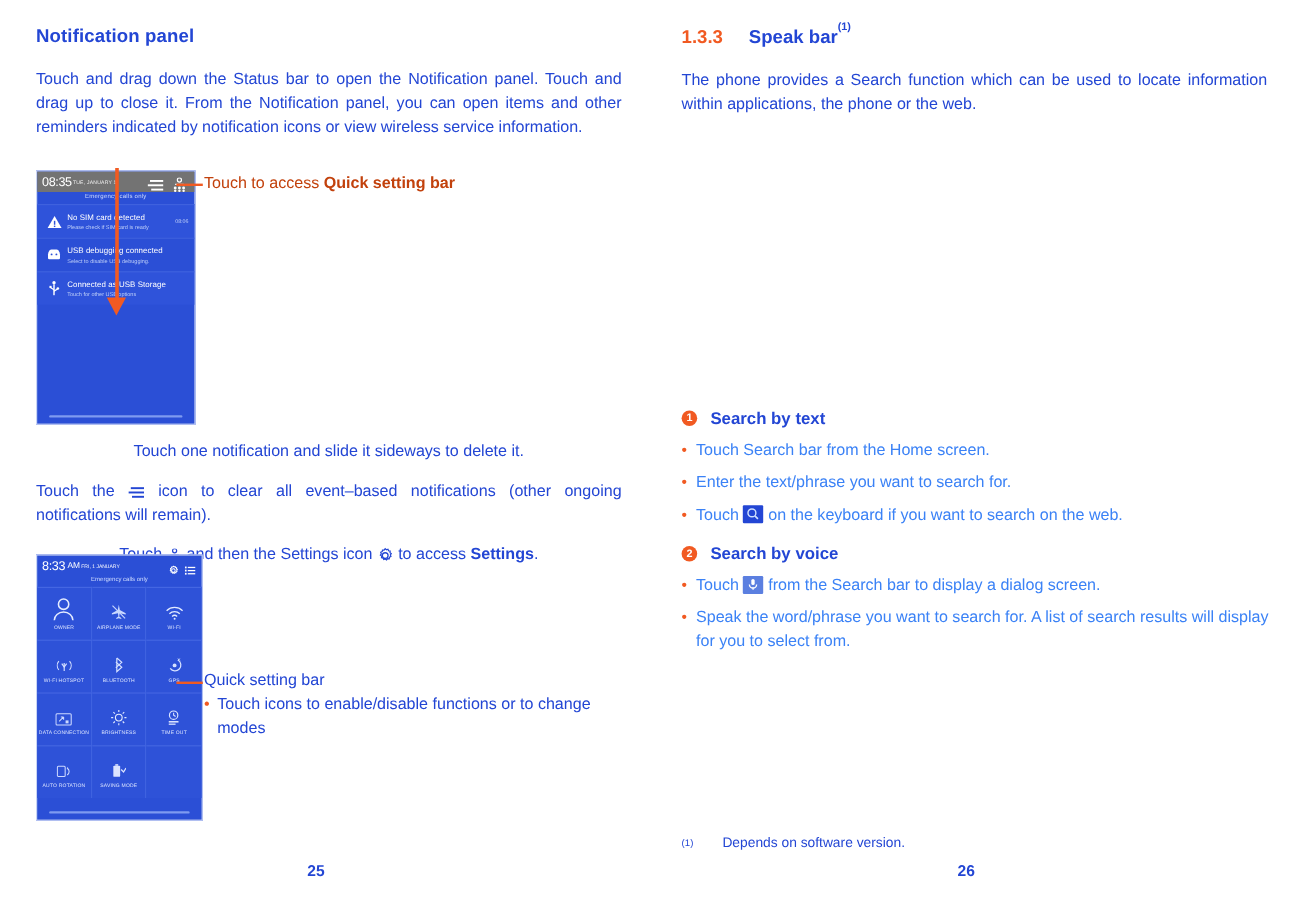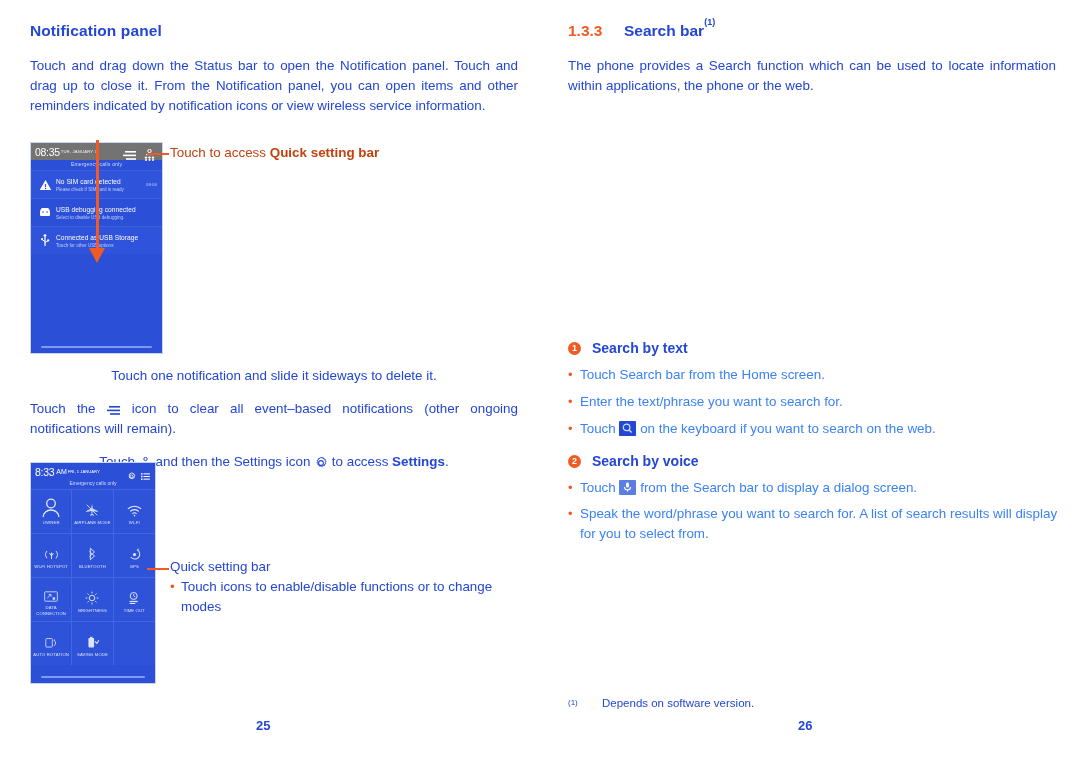--- a/index.html
+++ b/index.html
@@ -111,21 +111,21 @@
   }
   
   .leader1{position:absolute;left:147px;top:153px;width:22px;height:2px;background:#f15a22;}
   .callout1{
     position:absolute;left:170px;top:145px;font-size:13.4px;color:#c2410c;white-space:nowrap;
   }
   .callout1 b{font-weight:bold;}
 
   
   .qs-shot{
-    left:30px;top:462px;width:126px;height:222px;
+    left:30px;top:462px;width:139px;height:222px;
     background:#2b4fd6;border:1px solid #c9d4f5;
   }
   .qs-status{height:17px;display:flex;align-items:center;padding:0 4px;color:#fff;}
   .qs-status .time{font-size:10.5px;letter-spacing:-.3px;}
   .qs-status .ampm{font-size:7px;margin-left:2px;}
   .qs-status .date{font-size:4.2px;margin-left:1px;}
   .qs-status .sp{flex:1;}
   .qs-sub{text-align:center;font-size:5px;color:#cfdcff;padding:0 0 3px 0;}
   .qs-grid{display:grid;grid-template-columns:repeat(3,1fr);}
   .qs-cell{
@@ -447,21 +447,21 @@
   </div>
 
   <div class="pageno left">25</div>
 </div>
 
 <div class="page page-right">
   <div class="col">
 
     <div class="num-head">
       <span class="num">1.3.3</span>
-      <span class="ttl"><span>Search bar</span><sup>(1)</sup></span>
+      <span class="ttl"><span>Speak bar</span><sup>(1)</sup></span>
     </div>
 
     <p class="body">The phone provides a Search function which can be used to locate information within applications, the phone or the web.</p>
   </div>
 
   <div style="position:absolute;left:28px;top:334px;width:495px;">
     <div class="sub-head">
       <span class="badge">1</span>
       <span class="lbl">Search by text</span>
     </div>

